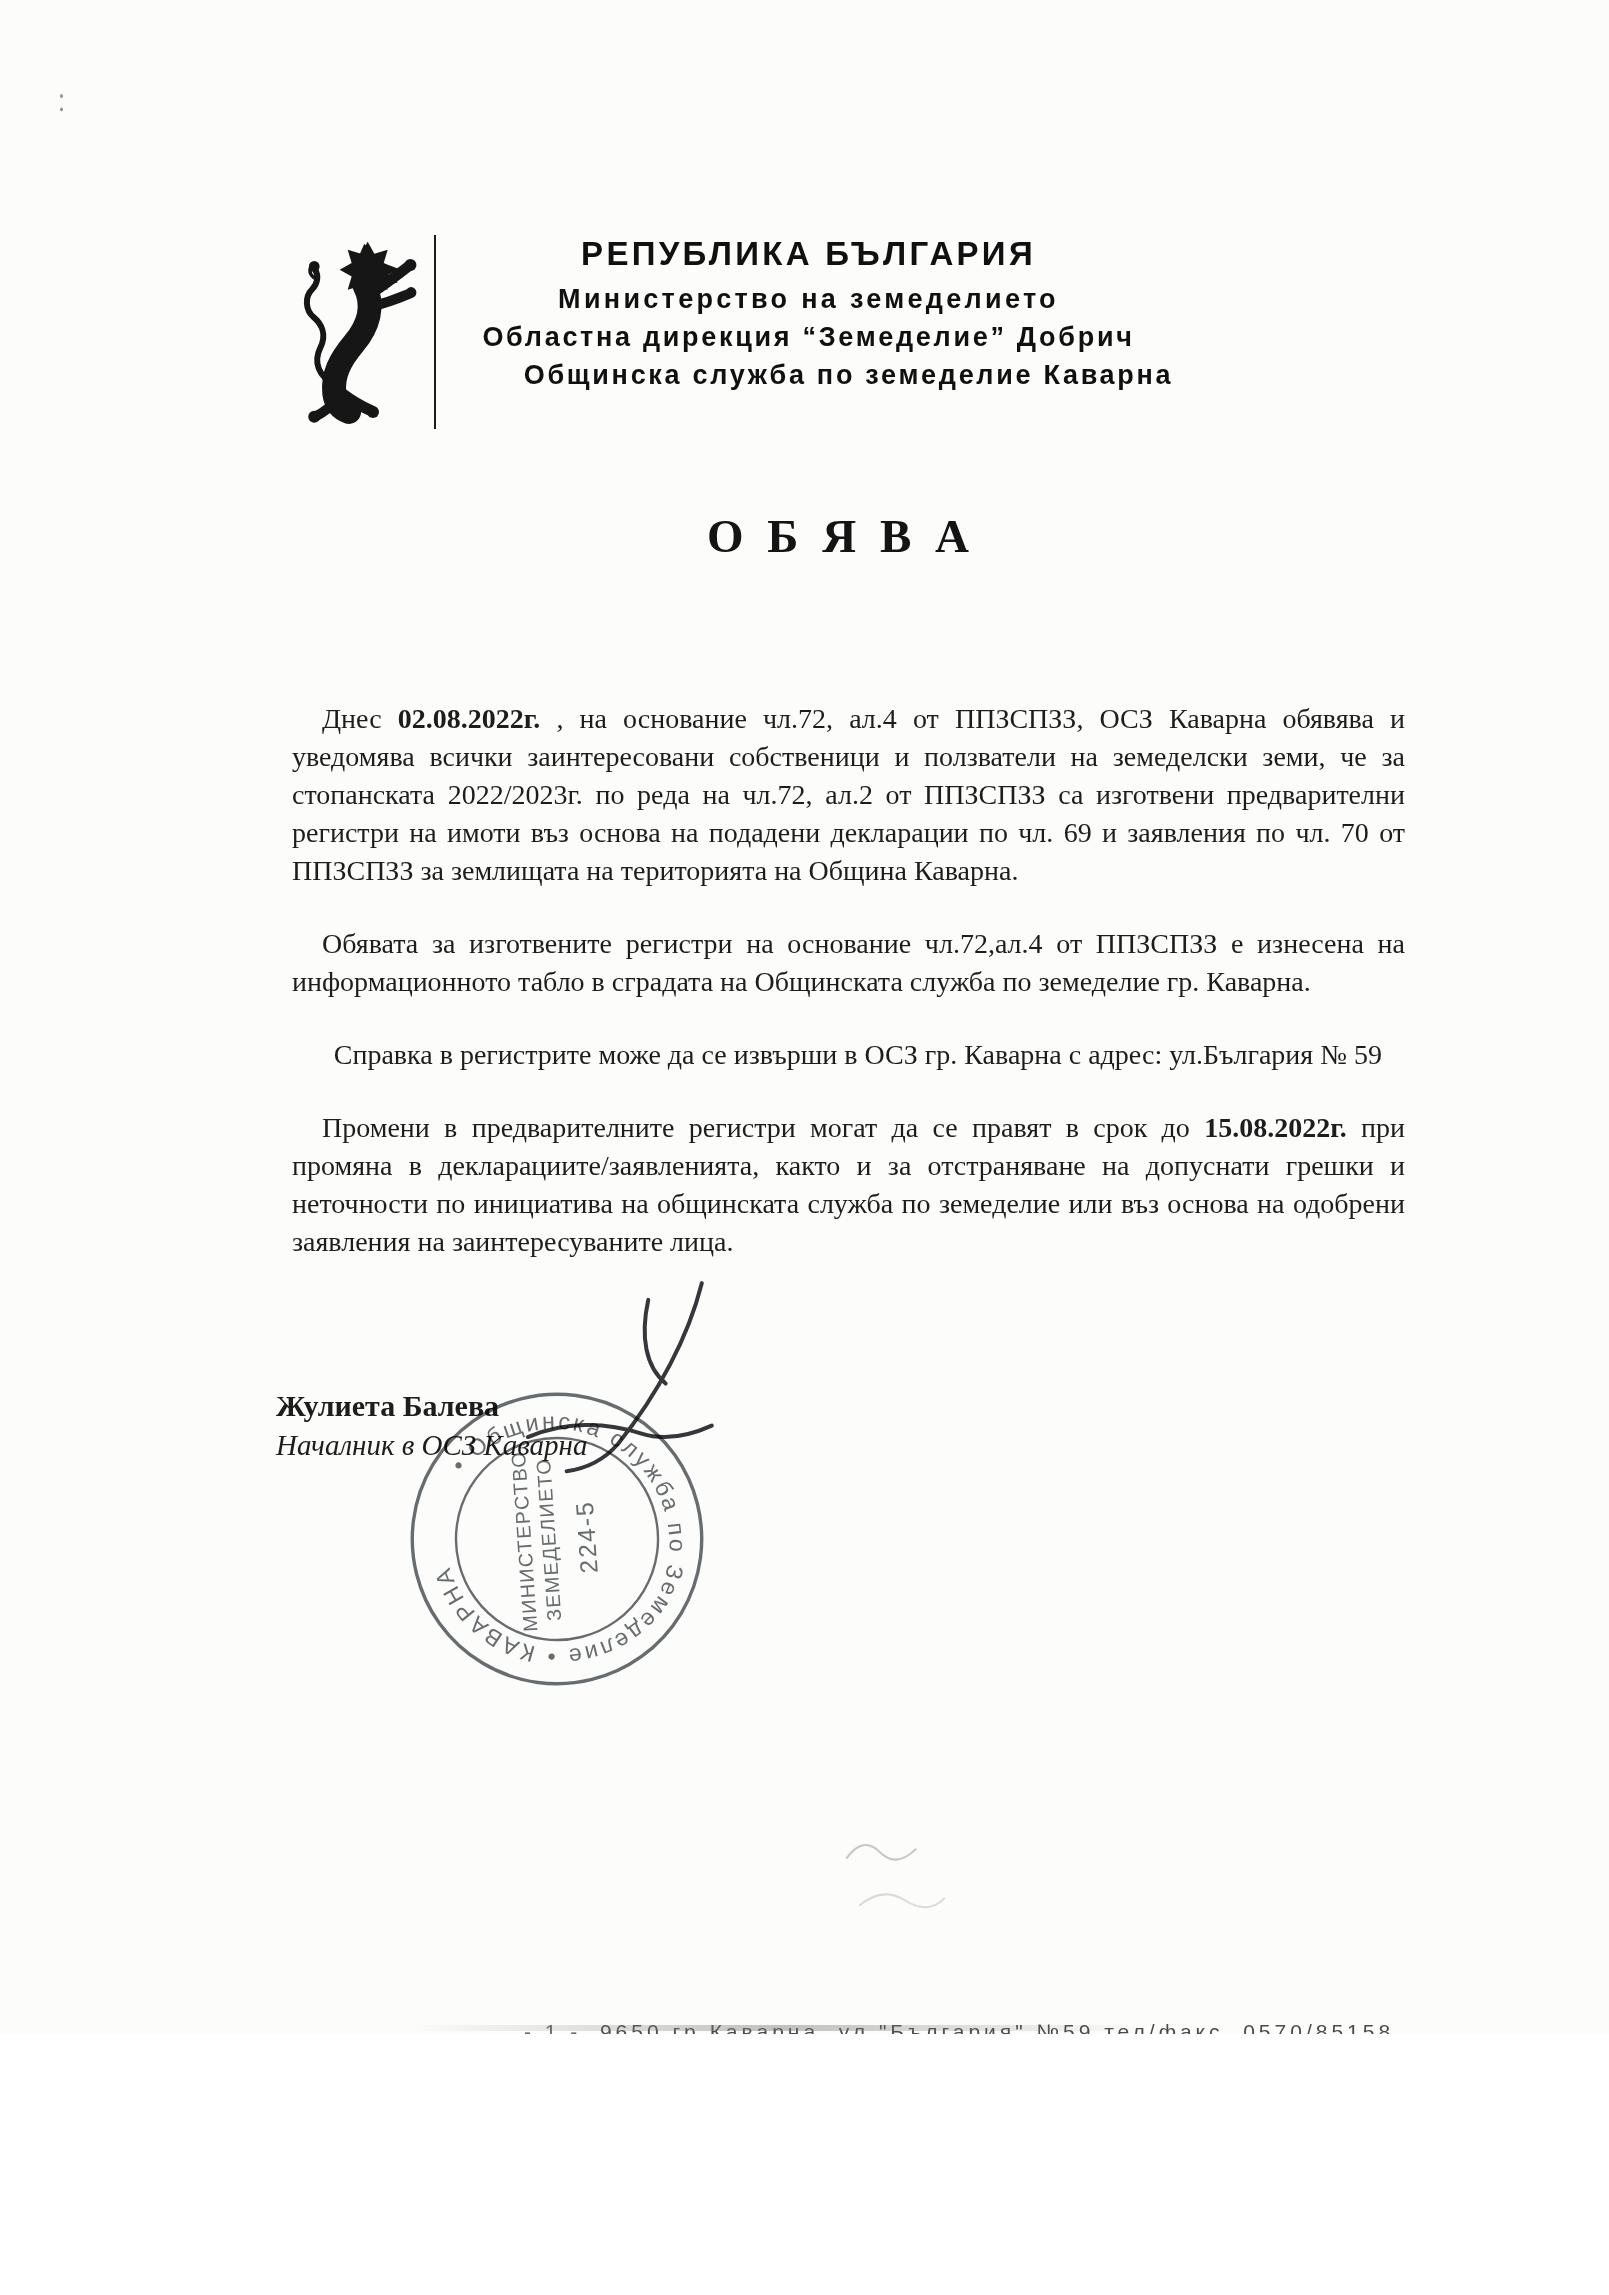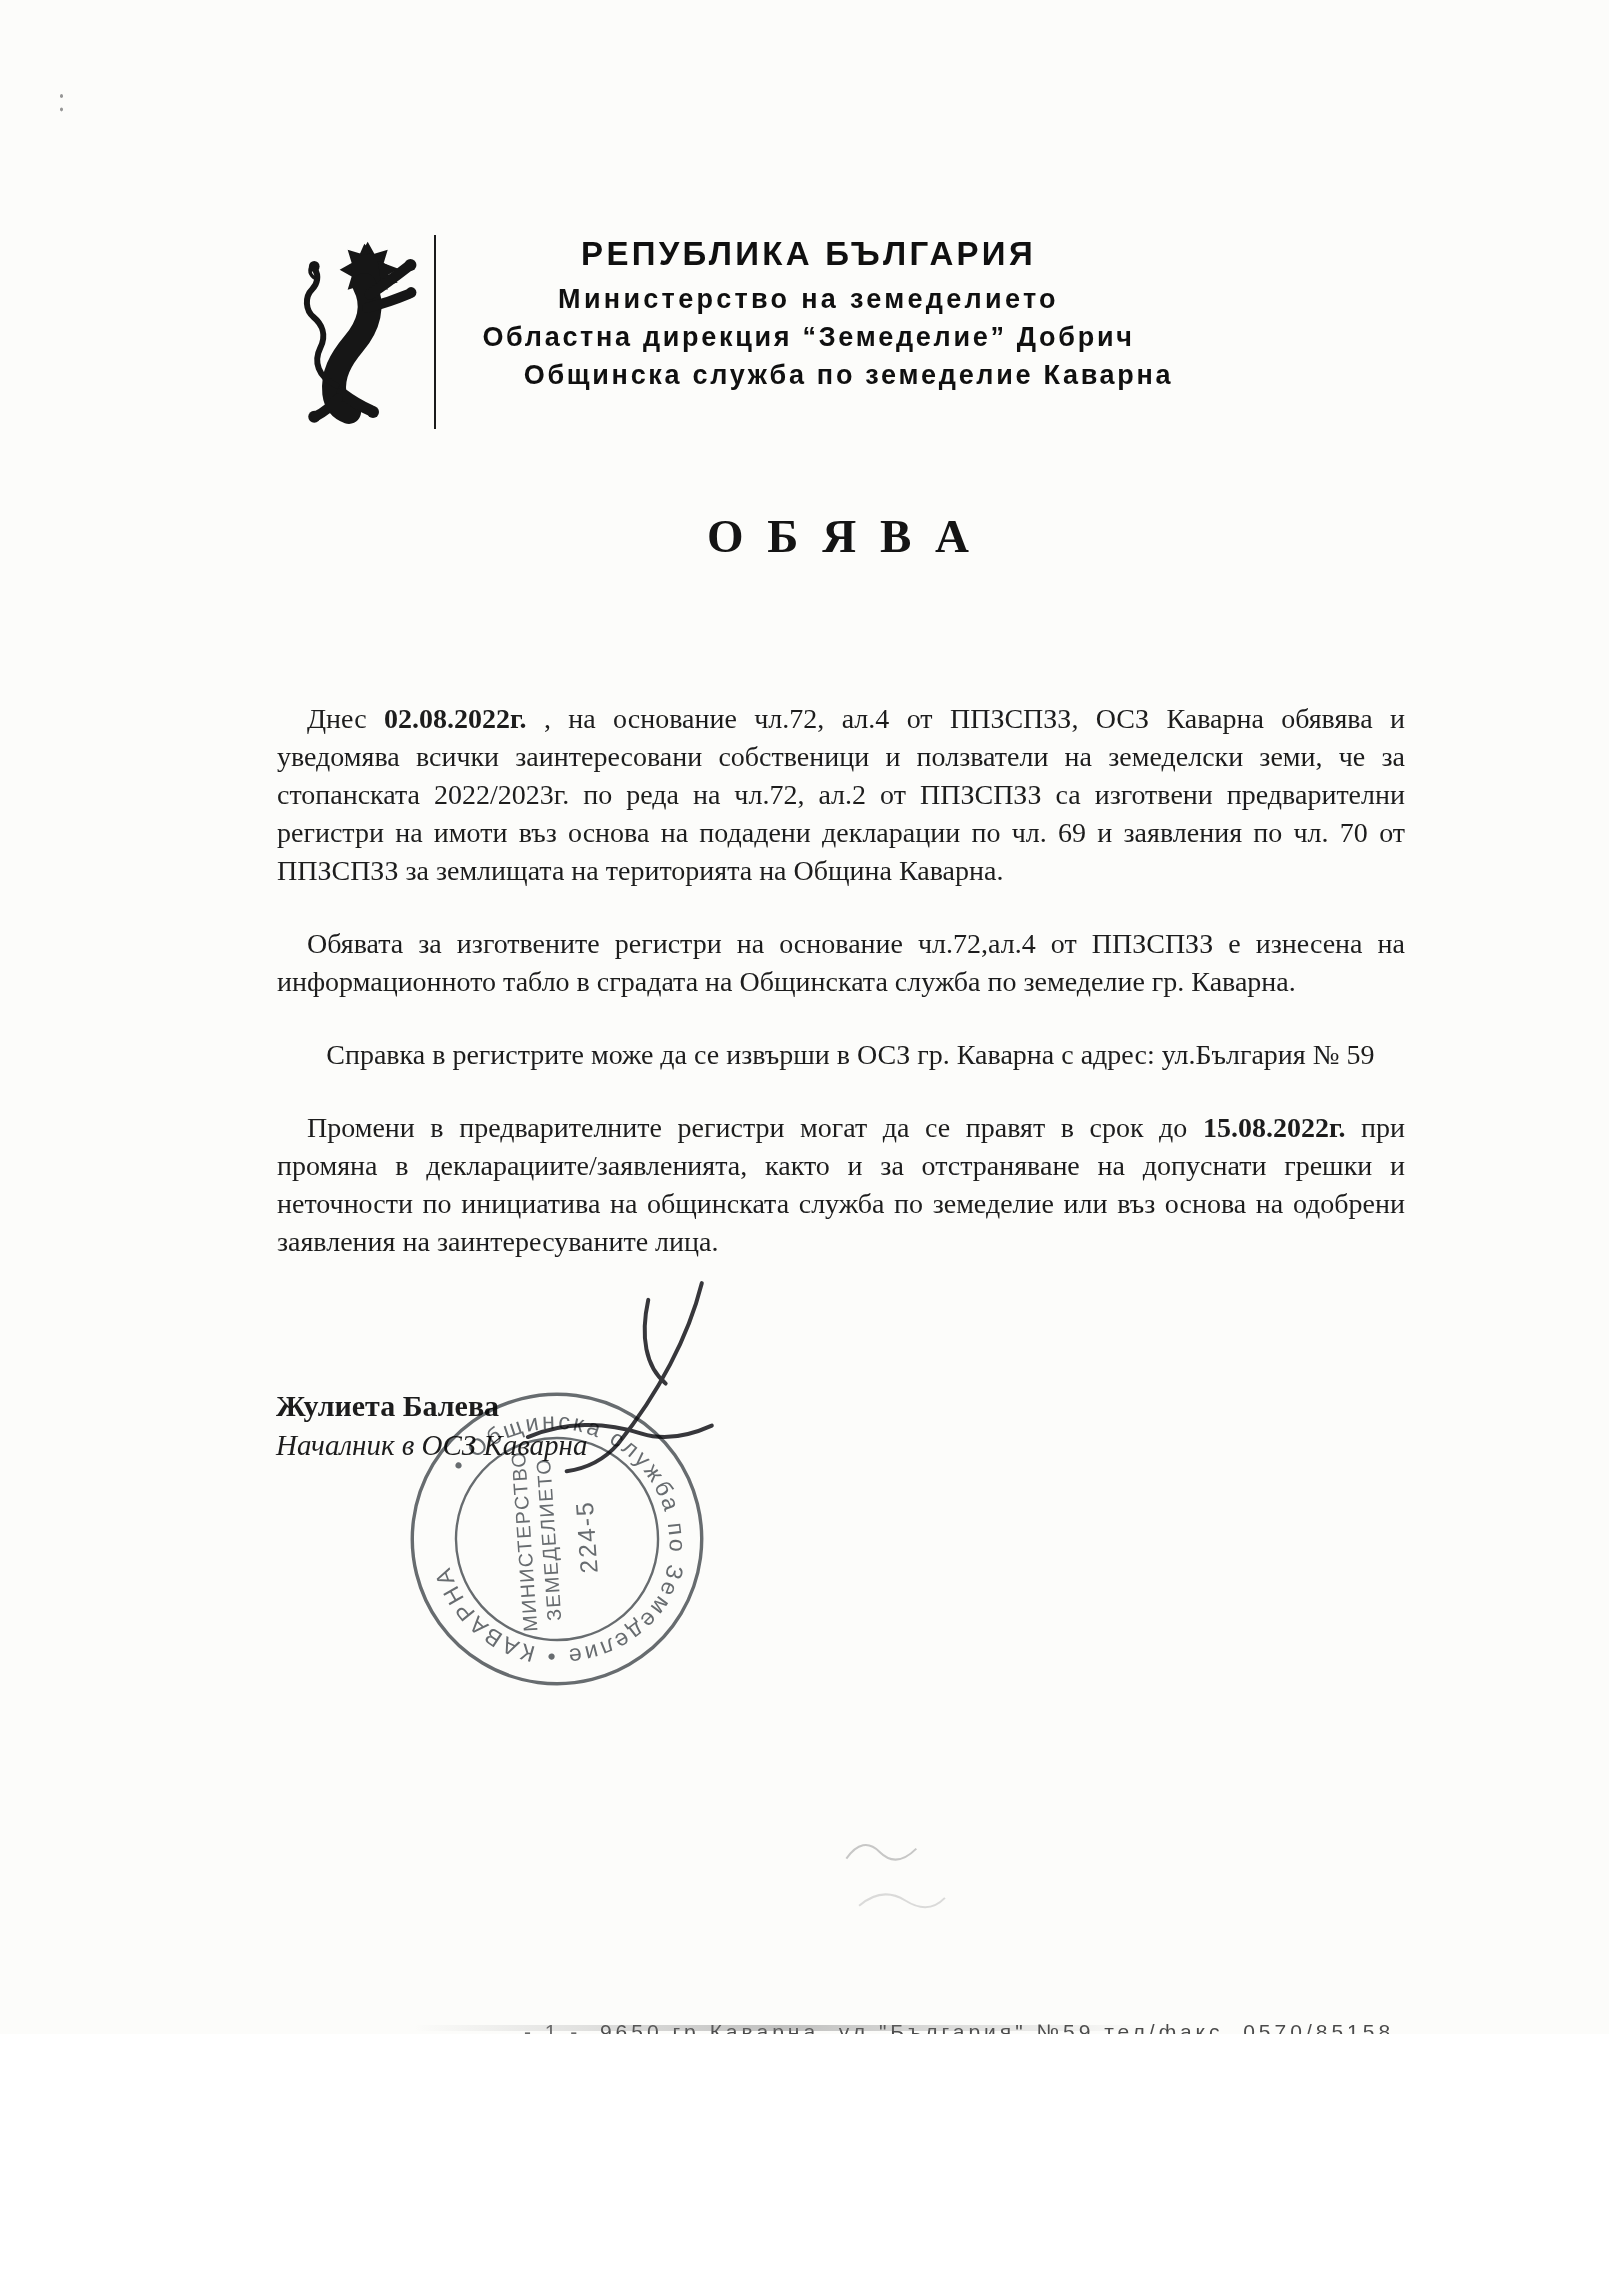--- a/index.html
+++ b/index.html
@@ -31,21 +31,21 @@
     text-align:center; font-weight:bold; font-size:47px; letter-spacing:6px;
     color:#141414;
     padding-left:36px;
   }
 
   
   .doc-body {
     position:absolute; top:700px; left:276px; width:1129px;
     font-size:28px; line-height:38px; text-align:justify;
   }
-  .doc-body p { margin:0 0 35px 1px; text-indent:30px; }
+  .doc-body p { margin:0 0 35px 16px; text-indent:30px; }
   .doc-body p.p-3 { white-space:nowrap; text-align:center; text-indent:18.7px; }
   .doc-body b { font-weight:bold; }
 
   
   .signature { position:absolute; top:1385px; left:276px; z-index:2; }
   .sig-name  { font-weight:bold; font-size:30px; line-height:41px; }
   .sig-title { font-style:italic; font-size:29px; line-height:39px; }
 
   .handwriting { position:absolute; left:481px; top:1273px; z-index:3; mix-blend-mode:multiply; }
   .stamp { position:absolute; left:400px; top:1382px; z-index:4;

